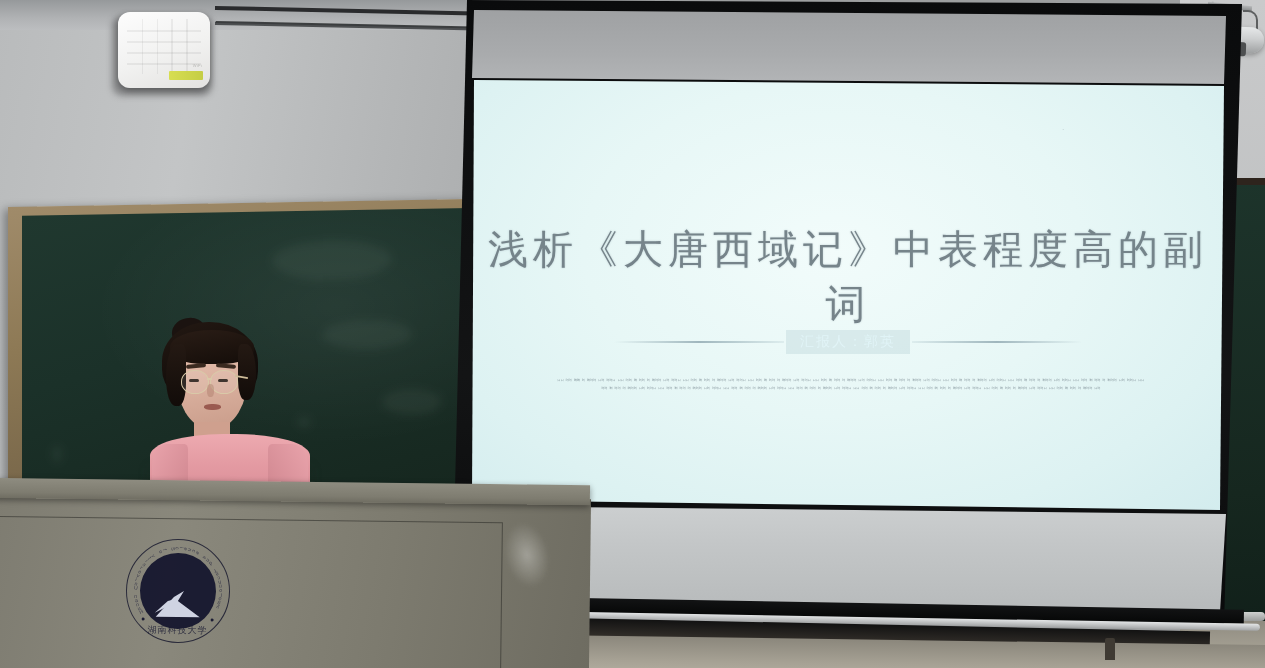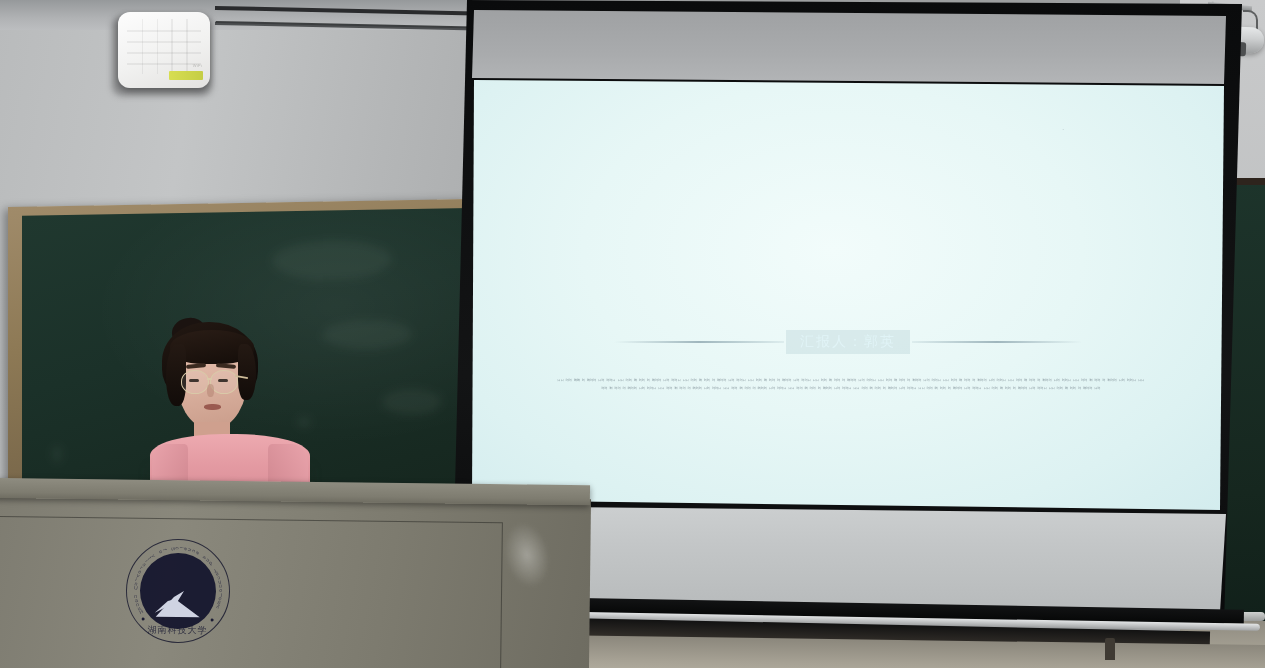--- a/index.html
+++ b/index.html
@@ -393,20 +393,21 @@
   <div class="scr-roller-arm2"></div>
   <div class="scr-hook"></div>
   <div class="scr-roller"></div>
   <div class="scr-roller-cap"></div>
 
   <div class="screen-frame"></div>
   <div class="screen-gray-top"></div>
 
   <div class="slide">
     <div class="slide-speck">·</div>
+    <div class="slide-title">浅析《大唐西域记》中表程度高的副词</div>
     <div class="rule-wrap">
       <div class="rule"></div>
       <div class="presenter-box">汇报人：郭英</div>
       <div class="rule r"></div>
     </div>
     <div class="body-text">口口 呵呵 啊啊 呵 啊呵呵 口呵 呵呵口 口口 呵呵 啊 呵呵 呵 啊呵呵 口呵 呵呵口 口口 呵呵 啊 呵呵 呵 啊呵呵 口呵 呵呵口 口口 呵呵 啊 呵呵 呵 啊呵呵 口呵 呵呵口 口口 呵呵 啊 呵呵 呵 啊呵呵 口呵 呵呵口 口口 呵呵 啊 呵呵 呵 啊呵呵 口呵 呵呵口 口口 呵呵 啊 呵呵 呵 啊呵呵 口呵 呵呵口 口口 呵呵 啊 呵呵 呵 啊呵呵 口呵 呵呵口 口口 呵呵 啊 呵呵 呵 啊呵呵 口呵 呵呵口 口口 呵呵 啊 呵呵 呵 啊呵呵 口呵 呵呵口 口口 呵呵 啊 呵呵 呵 啊呵呵 口呵 呵呵口 口口 呵呵 啊 呵呵 呵 啊呵呵 口呵 呵呵口 口口 呵呵 啊 呵呵 呵 啊呵呵 口呵 呵呵口 口口 呵呵 啊 呵呵 呵 啊呵呵 口呵 呵呵口 口口 呵呵 啊 呵呵 呵 啊呵呵 口呵 呵呵口 口口 呵呵 啊 呵呵 呵 啊呵呵 口呵 呵呵口 口口 呵呵 啊 呵呵 呵 啊呵呵 口呵</div>
   </div>
 
   <div class="screen-gray-bot"></div>
   <div class="screen-weightbar"></div>

